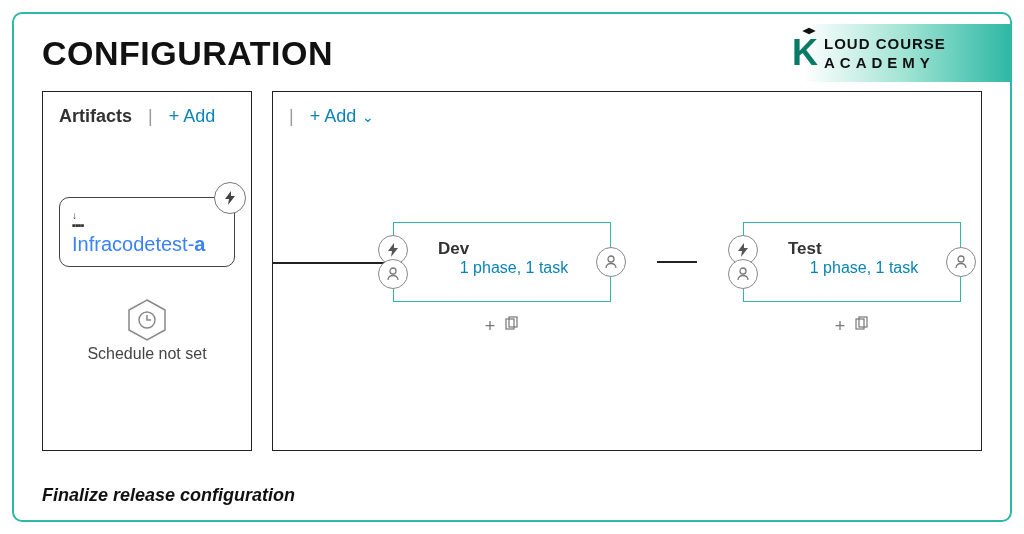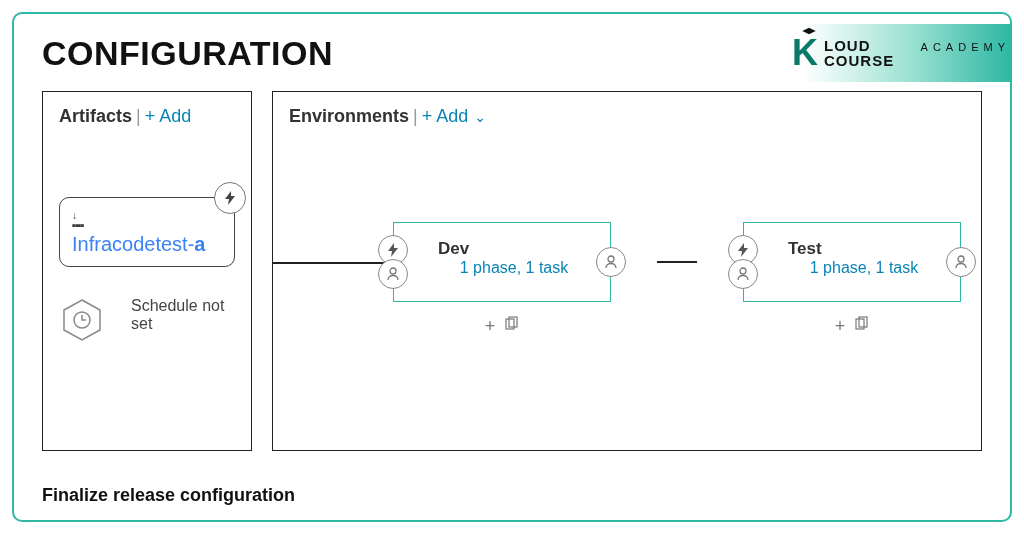--- a/index.html
+++ b/index.html
@@ -37,23 +37,23 @@
     font-size: 36px;
     font-weight: 900;
     color: #0a7a68;
     position: relative;
   }
   .logo-hat {
     position: absolute;
     top: -6px; left: 8px;
     width: 18px; height: 10px;
   }
-  .logo-text-wrap { display:flex; flex-direction:row; line-height:1; }
+  .logo-text-wrap { display:flex; flex-direction:column; line-height:1; }
   .logo-text1 { font-size: 15px; font-weight: 900; letter-spacing: 1px; color:#111; }
-  .logo-text2 { font-size: 11px; font-weight: 400; letter-spacing: 5px; color:#111; margin-top:4px;text-align:right; }
+  .logo-text2 { font-size: 15px; font-weight: 700; letter-spacing: 5px; color:#111; margin-top:4px; }
 
   .panels {
     display: flex;
     gap: 20px;
     margin-top: 18px;
     height: 360px;
   }
   .panel {
     border: 1px solid #222;
     padding: 14px 16px;
@@ -61,21 +61,21 @@
   }
   .panel-left { width: 210px; }
   .panel-right { flex: 1; }
 
   .panel-header {
     font-size: 18px;
     font-weight: 700;
     color: #333;
     display: flex;
     align-items: center;
-    gap: 4px;
+    gap: 16px;
   }
   .panel-header .sep { color: #999; font-weight:400; }
   .add-link {
     color: #0a84b5;
     font-weight: 500;
     cursor: pointer;
   }
   .chev { color:#0a84b5; font-size:14px; margin-left:2px; }
 
   .artifact-card {
@@ -108,22 +108,24 @@
   }
   .artifact-name {
     font-size: 20px;
     color:#3b82f6;
     margin-top: 2px;
   }
   .artifact-name b { font-weight: 800; }
 
   .schedule {
     display:flex;
-    gap: 26px;
+    align-items:center;
+    gap: 2px;
     margin-top: 30px;
+    flex-direction: column;
   }
   .hex {
     width: 46px; height: 46px;
     display:flex; align-items:center; justify-content:center;
   }
   .hex svg { overflow: visible; }
   .schedule-text {
     font-size: 16px;
     color: #444;
     line-height: 1.15;
@@ -188,20 +190,21 @@
     font-size:18px;
   }
 
   .footer {
     position:absolute;
     left: 28px;
     bottom: 14px;
     font-size: 18px;
     font-weight: 800;
     color:#111;
+    font-style:italic;
   }
 
   
   .main-connector {
     position:absolute;
     top: 170px;
     left: 0;
     width: 120px;
     height: 2px;
     background:#222;
@@ -257,21 +260,20 @@
             <circle cx="23" cy="23" r="8" fill="none" stroke="#888" stroke-width="1.5"></circle>
             <path d="M23 18 V23 H27" stroke="#888" stroke-width="1.5" fill="none"></path>
           </svg>
         </div>
         <div class="schedule-text">Schedule not set</div>
       </div>
     </div>
 
     <div class="panel panel-right">
       <div class="panel-header">
-        <span>Environments</span>
         <span class="sep">|</span>
         <span class="add-link">
           <span>+ Add</span><span class="chev"> ⌄</span>
         </span>
       </div>
 
       <div class="main-connector"></div>
 
       <div class="env-container">
 

